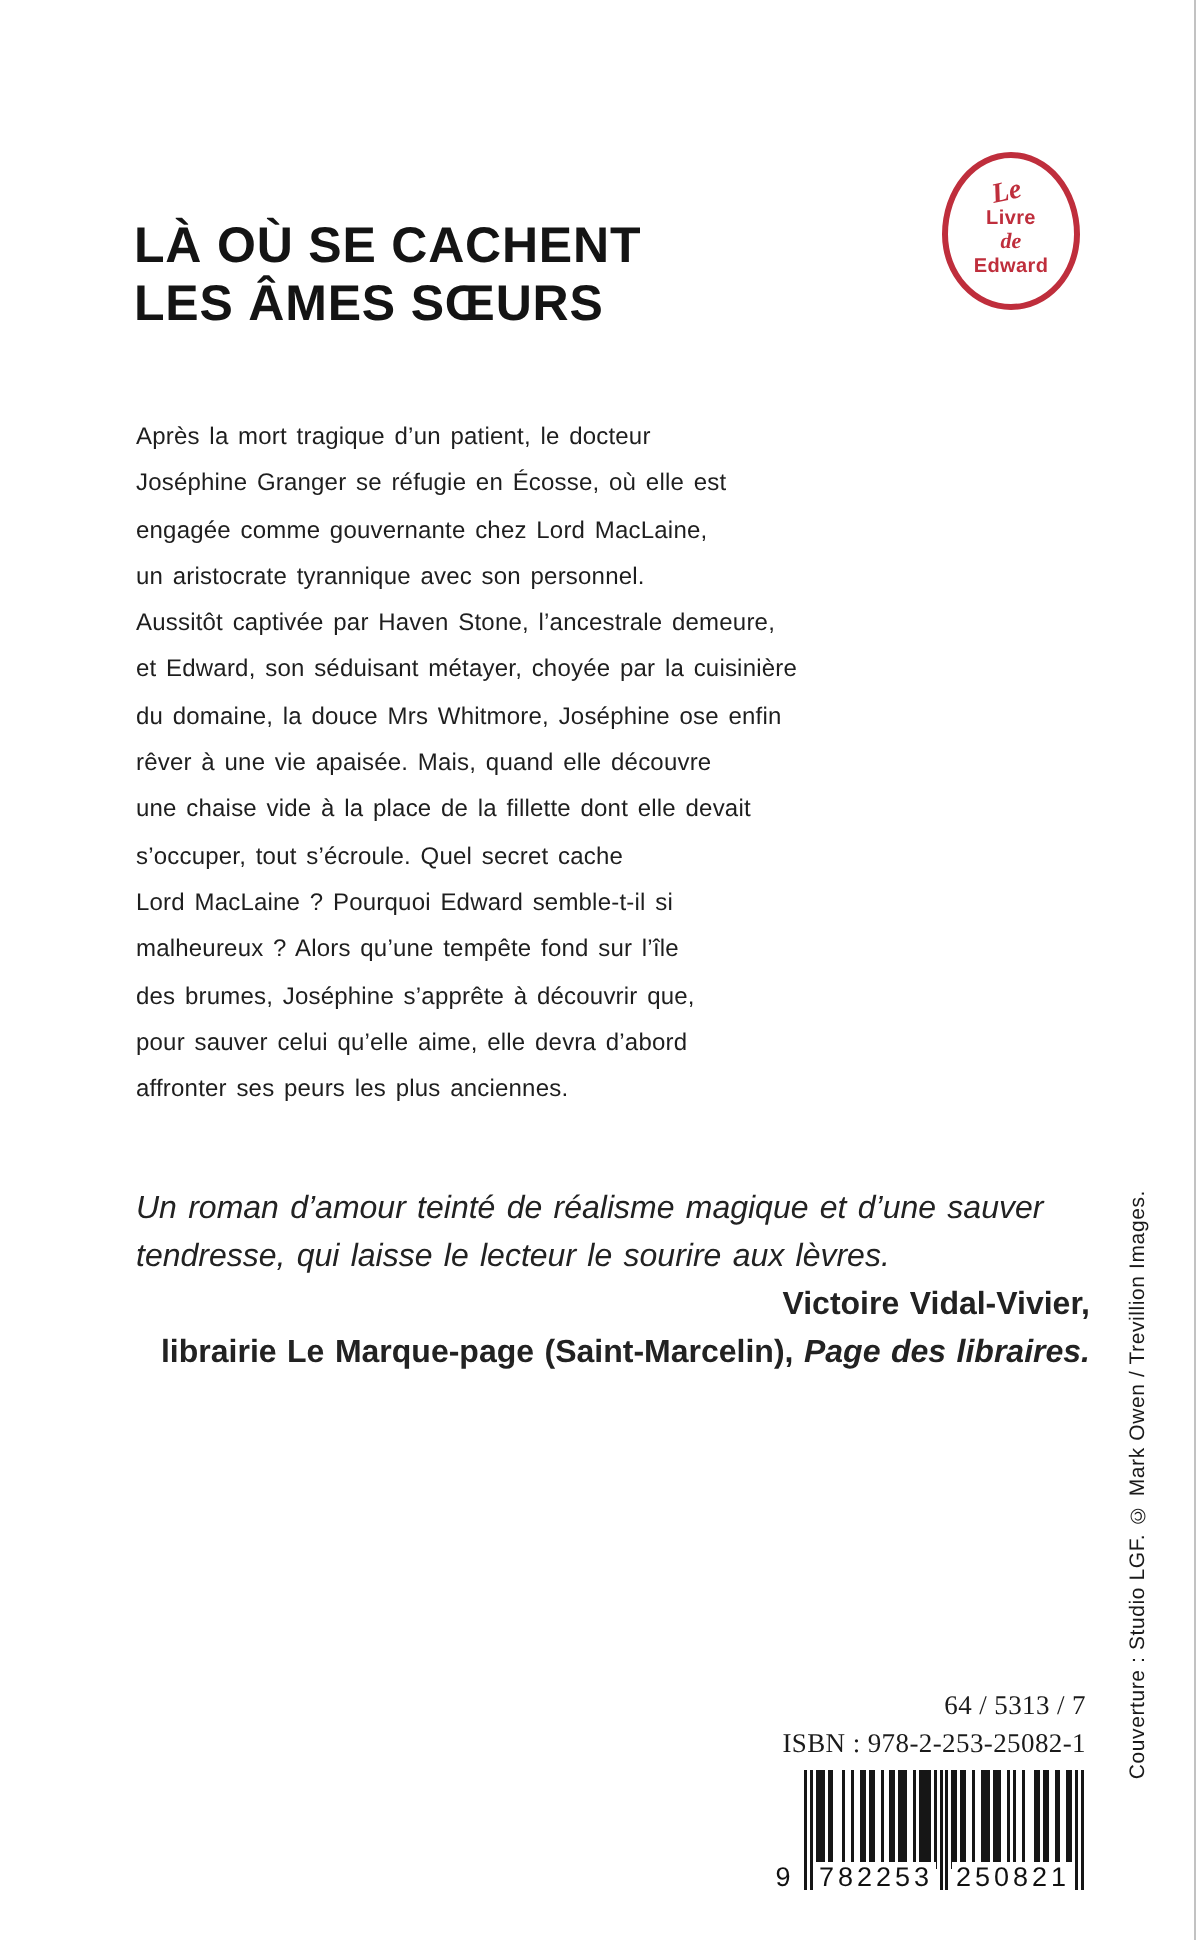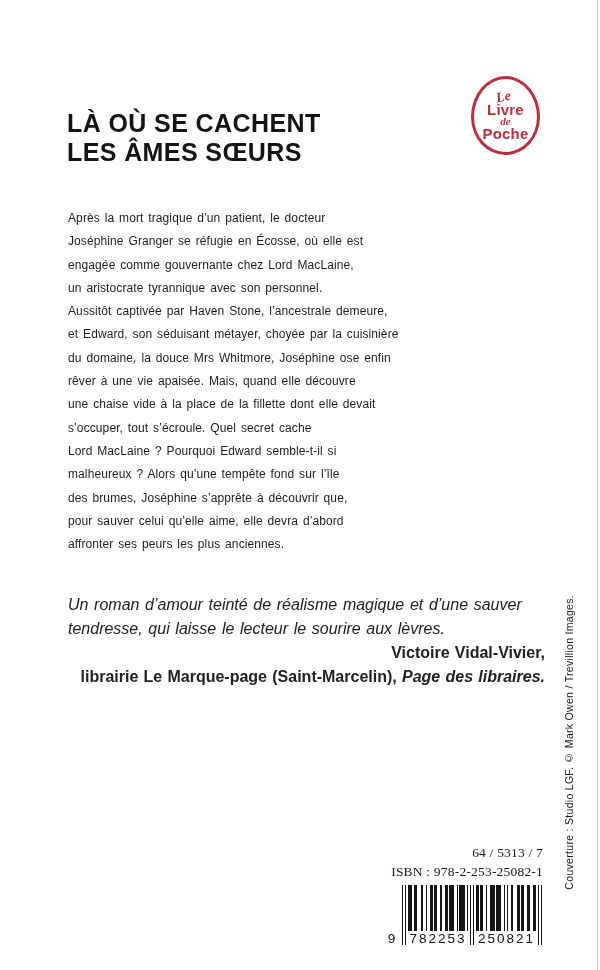--- a/index.html
+++ b/index.html
@@ -20,21 +20,21 @@
            letter-spacing: .4px; color: #141414; white-space: pre-line; }
 
   .logo { position: absolute; left: 471px; top: 76px; width: 63px; height: 72px;
           border: 3px solid var(--logo-red, #bf2e3c); border-radius: 50% 50% 50% 50% / 52% 52% 48% 48%;
           color: var(--logo-red, #bf2e3c); text-align: center;
           display: flex; flex-direction: column; justify-content: center; align-items: center;
           padding-top: 1px; }
   .logo .script { font-family: "Liberation Serif", serif; font-style: italic;
                   font-weight: bold; }
   .logo .le   { font-size: 14px; line-height: 11px; transform: rotate(-12deg); margin-left: -4px; }
-  .logo .word { font-size: 15px; line-height: 15px; font-weight: 600; letter-spacing: .2px; }
+  .logo .word { font-size: 10px; line-height: 15px; font-weight: 600; letter-spacing: .2px; }
   .logo .de   { font-size: 11px; line-height: 9px; }
 
   .synopsis { position: absolute; left: 68px; top: 207px; width: 510px;
               font-size: 12px; line-height: 23.3px; letter-spacing: .1px; word-spacing: 1.4px;
               color: #1e1e1e; white-space: pre-line; }
 
   .review { position: absolute; left: 68px; top: 593px; width: 477px;
             font-size: 16px; line-height: 24px; color: #222; }
   .review .quote { font-style: italic; white-space: pre-line; word-spacing: 1.2px; }
   .review .attribution { text-align: right; word-spacing: .8px; font-weight: bold; }
@@ -62,21 +62,21 @@
 <div class="page">
 
 
   <div class="title">LÀ OÙ SE CACHENT
 LES ÂMES SŒURS</div>
 
   <div class="logo">
     <span class="script le">Le</span>
     <span class="word">Livre</span>
     <span class="script de">de</span>
-    <span class="word">Poche</span>
+    <span class="word">Edward</span>
   </div>
 
   <div class="synopsis">Après la mort tragique d’un patient, le docteur
 Joséphine Granger se réfugie en Écosse, où elle est
 engagée comme gouvernante chez Lord MacLaine,
 un aristocrate tyrannique avec son personnel.
 Aussitôt captivée par Haven Stone, l’ancestrale demeure,
 et Edward, son séduisant métayer, choyée par la cuisinière
 du domaine, la douce Mrs Whitmore, Joséphine ose enfin
 rêver à une vie apaisée. Mais, quand elle découvre

